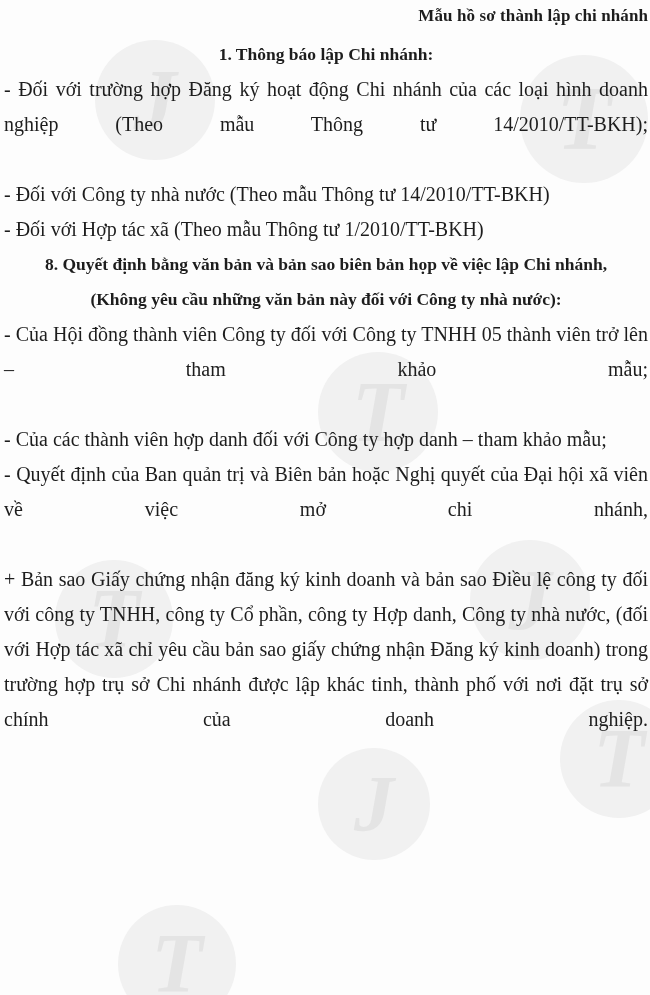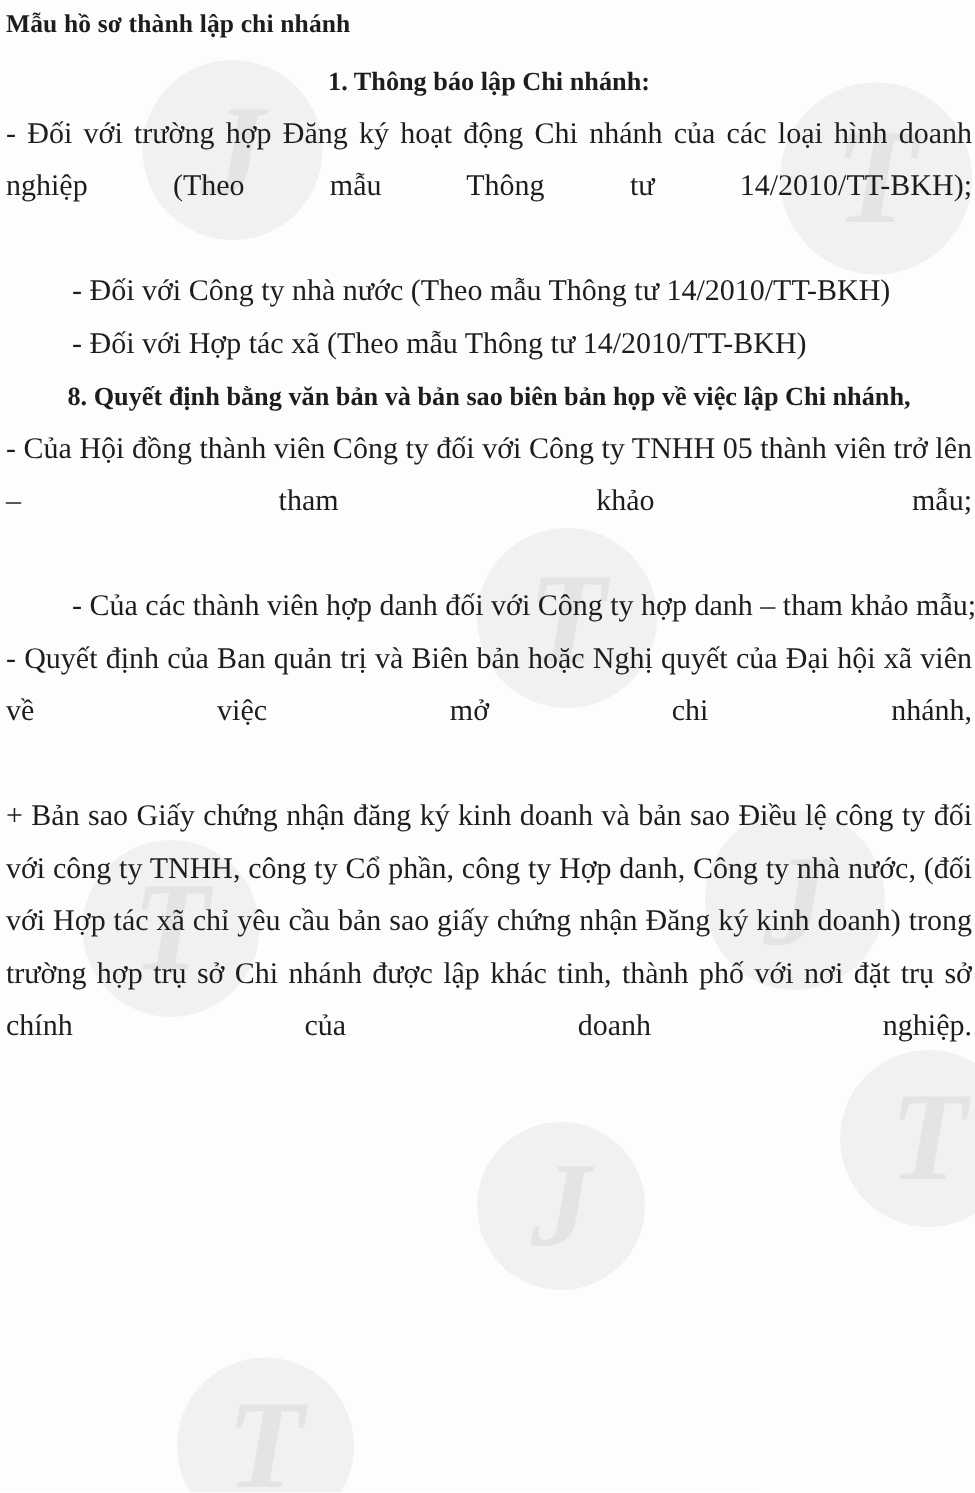--- a/index.html
+++ b/index.html
@@ -41,21 +41,21 @@
   }
 
   
   #content {
     position: relative;
     z-index: 1;
     padding: 0 2px 0 4px;
   }
 
   .doc-title {
-    text-align: left;
+    text-align: right;
     font-weight: bold;
     font-size: 17px;
     line-height: 26px;
     margin: 3px 0 8px 0;
     letter-spacing: .1px;
   }
 
   .heading {
     font-weight: bold;
     font-size: 17.5px;
@@ -69,21 +69,20 @@
     font-size: 20px;
     line-height: 35px;
     margin: 0;
     text-align: justify;
     text-justify: inter-word;
   }
   
   .para.nostretch {
     text-align: left;
     white-space: nowrap;
-    margin-left: 44px;
   }
   .para.block {
     text-align: justify;
   }
   .para.block::after {
     content: "";
     display: inline-block;
     width: 100%;
   }
 </style>
@@ -106,24 +105,25 @@
   <div id="content">
 
     <div class="doc-title">Mẫu hồ sơ thành lập chi nhánh</div>
 
     <div class="heading">1. Thông báo lập Chi nhánh:</div>
 
     <p class="para block">- Đối với trường hợp Đăng ký hoạt động Chi nhánh của các loại hình doanh nghiệp (Theo mẫu Thông tư 14/2010/TT-BKH);</p>
 
     <p class="para nostretch">- Đối với Công ty nhà nước (Theo mẫu Thông tư 14/2010/TT-BKH)</p>
 
-    <p class="para nostretch">- Đối với Hợp tác xã  (Theo mẫu Thông tư 14/2010/TT-BKH)</p>
+    <p class="para nostretch">- Đối với Hợp tác xã  (Theo mẫu Thông tư 1/2010/TT-BKH)</p>
 
     <div class="heading">8. Quyết định bằng văn bản và bản sao biên bản họp về việc lập Chi nhánh,</div>
 
+    <div class="heading">(Không yêu cầu những văn bản này đối với Công ty nhà nước):</div>
 
 
 
     <p class="para block">- Của Hội đồng thành viên Công ty đối với Công ty TNHH 05 thành viên trở lên – tham khảo mẫu;</p>
 
 
     <p class="para nostretch">- Của các thành viên hợp danh đối với Công ty hợp danh – tham khảo mẫu;</p>
 
     <p class="para block">- Quyết định của Ban quản trị và Biên bản hoặc Nghị quyết của Đại hội xã viên về việc mở chi nhánh,</p>
 

